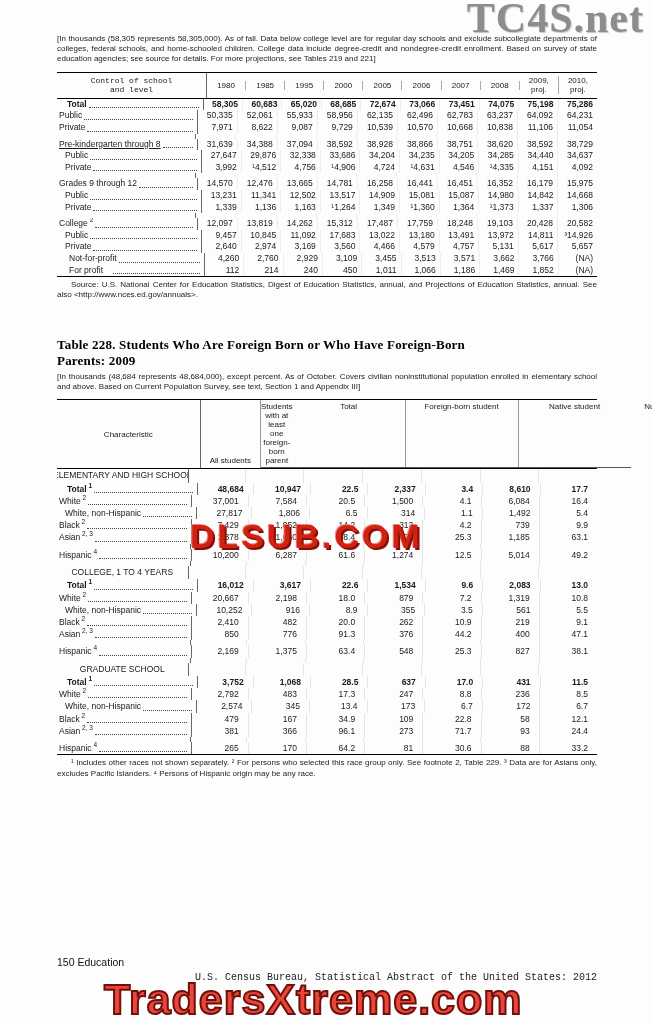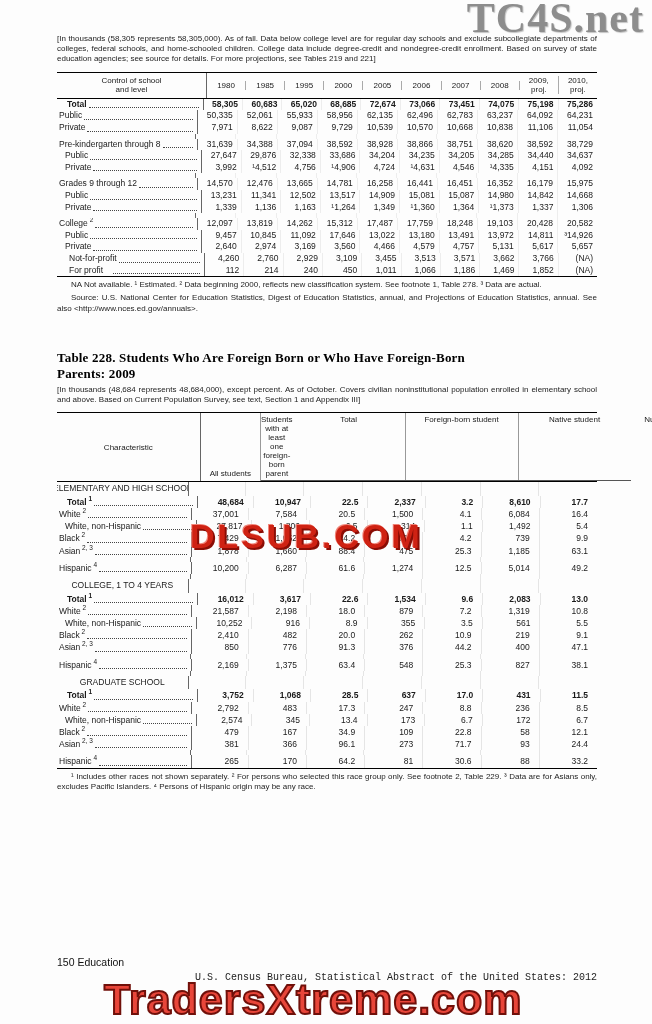--- a/index.html
+++ b/index.html
@@ -5,21 +5,21 @@
   html,body{margin:0;padding:0;background:#ffffff;}
   .page{position:relative;width:652px;height:1024px;background:#fdfdfd;font-family:"Liberation Sans",sans-serif;color:#1a1a1a;overflow:hidden;}
   .doc{position:absolute;top:34px;left:57px;width:540px;}
   .t-title{font-family:"Liberation Serif",serif;font-size:13px;font-weight:bold;margin:0 0 3px 0;white-space:pre-line;letter-spacing:0.2px;color:#000;}
   .t228-title{margin-top:36px;}
   .t-note{font-size:8px;line-height:1.28;text-align:justify;margin:0 0 7px 0;color:#1c1c1c;}
   .t-foot{font-size:8px;line-height:1.28;text-align:justify;text-indent:14px;margin:3px 0 0 0;color:#1c1c1c;}
   .tbl{border-bottom:1.2px solid #000;}
   
   .t227-header{display:flex;border-top:1.5px solid #000;border-bottom:1px solid #000;}
-  .t227-stub-h{width:150px;display:flex;align-items:center;justify-content:center;text-align:center;font-size:8px;line-height:1.2;white-space:pre-line;border-right:1px solid #666;padding:3px 0;}
+  .t227-stub-h{width:150px;display:flex;align-items:center;justify-content:center;text-align:center;font-size:8px;line-height:1.2;white-space:pre-line;border-right:1px solid #666;padding:3px 0;font-family:Liberation Mono, monospace;}
   .t227-cols{display:flex;width:390px;align-items:center;}
   .t227-col-h{width:39px;display:flex;align-items:center;justify-content:center;text-align:center;font-size:8px;line-height:1.15;white-space:pre-line;border-right:1px solid #aaa;}
   .t227-cols .t227-col-h:last-child{border-right:none;}
   
   .t-row{display:flex;align-items:stretch;}
   .t-row .stub{width:150px;display:flex;border-right:1px solid #666;padding-right:3px;overflow:hidden;}
   .t-row .lbl{white-space:nowrap;}
   .t-row .leader{flex:1;min-width:3px;border-bottom:1px dotted #444;margin:0 1px 2px 2px;align-self:flex-end;}
   .t227 .t-row{font-size:8.5px;line-height:11.6px;}
   .t227 .cell{width:39px;text-align:right;padding-right:4px;border-right:1px solid #ededed;}
@@ -140,21 +140,21 @@
             <div class="cell"></div>
             <div class="cell"></div>
             <div class="cell"></div>
             <div class="cell"></div>
             <div class="cell"></div>
             <div class="cell"></div>
             <div class="cell"></div>
             <div class="cell"></div>
           </div>
           <div class="t-row">
-            <div class="stub" style="padding-left: 2px;">
+            <div class="stub" style="padding-left: 2px; text-decoration: underline;">
               <div class="lbl" style="display: inline;">Pre-kindergarten through 8</div>
               <div class="leader"></div>
             </div>
             <div class="cell">31,639</div>
             <div class="cell">34,388</div>
             <div class="cell">37,094</div>
             <div class="cell">38,592</div>
             <div class="cell">38,928</div>
             <div class="cell">38,866</div>
             <div class="cell">38,751</div>
@@ -285,21 +285,21 @@
             <div class="cell">20,582</div>
           </div>
           <div class="t-row">
             <div class="stub" style="padding-left: 8px;">
               <div class="lbl" style="display: inline;">Public</div>
               <div class="leader"></div>
             </div>
             <div class="cell">9,457</div>
             <div class="cell">10,845</div>
             <div class="cell">11,092</div>
-            <div class="cell">17,646</div>
+            <div class="cell">17,683</div>
             <div class="cell">13,022</div>
             <div class="cell">13,180</div>
             <div class="cell">13,491</div>
             <div class="cell">13,972</div>
             <div class="cell">14,811</div>
             <div class="cell">³14,926</div>
           </div>
           <div class="t-row">
             <div class="stub" style="padding-left: 8px;">
               <div class="lbl" style="display: inline;">Private</div>
@@ -344,21 +344,20 @@
             <div class="cell">1,011</div>
             <div class="cell">1,066</div>
             <div class="cell">1,186</div>
             <div class="cell">1,469</div>
             <div class="cell">1,852</div>
             <div class="cell">(NA)</div>
           </div>
         </div>
     </div>
 
-    <p class="t-foot">NA Not available. ¹ Estimated. ² Data beginning 2000, reflects new classification system. See footnote 1, Table 278. ³ Data are actual.</p>
     <p class="t-foot">Source: U.S. National Center for Education Statistics, Digest of Education Statistics, annual, and Projections of Education Statistics, annual. See also &lt;http://www.nces.ed.gov/annuals&gt;.</p>
 
     <h1 class="t-title t228-title">Table 228. Students Who Are Foreign Born or Who Have Foreign-Born
 Parents: 2009</h1>
     <p class="t-note">[In thousands (48,684 represents 48,684,000), except percent. As of October. Covers civilian noninstitutional population enrolled in elementary school and above. Based on Current Population Survey, see  text, Section 1 and Appendix III]</p>
 
     <div class="tbl t228">
       <div class="t228-head">
         <div class="h-stub">Characteristic</div>
         <div class="h-all">All students</div>
@@ -394,21 +393,21 @@
           </div>
           <div class="t-row bold">
             <div class="stub" style="padding-left: 10px;">
               <div class="lbl" style="display: inline;">Total<sup> 1</sup></div>
               <div class="leader"></div>
             </div>
             <div class="cell c-all">48,684</div>
             <div class="cell">10,947</div>
             <div class="cell">22.5</div>
             <div class="cell">2,337</div>
-            <div class="cell">3.2</div>
+            <div class="cell">3.4</div>
             <div class="cell">8,610</div>
             <div class="cell">17.7</div>
           </div>
           <div class="t-row">
             <div class="stub" style="padding-left: 2px;">
               <div class="lbl" style="display: inline;">White<sup> 2</sup></div>
               <div class="leader"></div>
             </div>
             <div class="cell c-all">37,001</div>
             <div class="cell">7,584</div>
@@ -513,21 +512,21 @@
             <div class="cell">1,534</div>
             <div class="cell">9.6</div>
             <div class="cell">2,083</div>
             <div class="cell">13.0</div>
           </div>
           <div class="t-row">
             <div class="stub" style="padding-left: 2px;">
               <div class="lbl" style="display: inline;">White<sup> 2</sup></div>
               <div class="leader"></div>
             </div>
-            <div class="cell c-all">21,587</div>
+            <div class="cell c-all">20,667</div>
             <div class="cell">2,198</div>
             <div class="cell">18.0</div>
             <div class="cell">879</div>
             <div class="cell">7.2</div>
             <div class="cell">1,319</div>
             <div class="cell">10.8</div>
           </div>
           <div class="t-row">
             <div class="stub" style="padding-left: 8px;">
               <div class="lbl" style="display: inline;">White, non-Hispanic</div>

